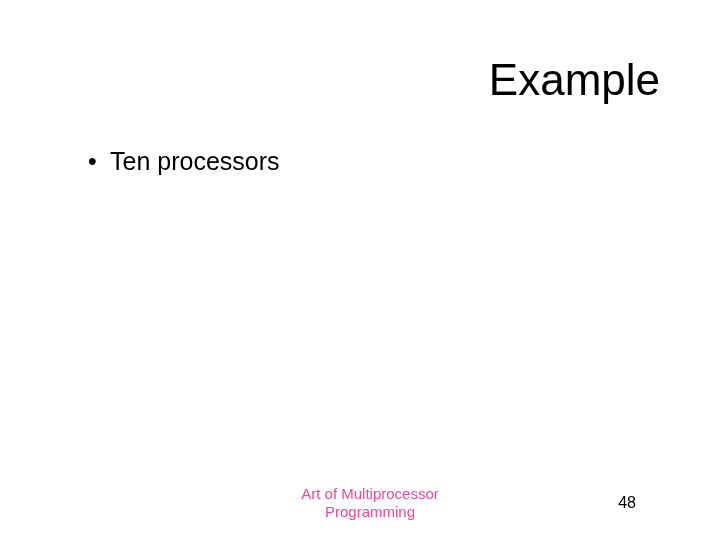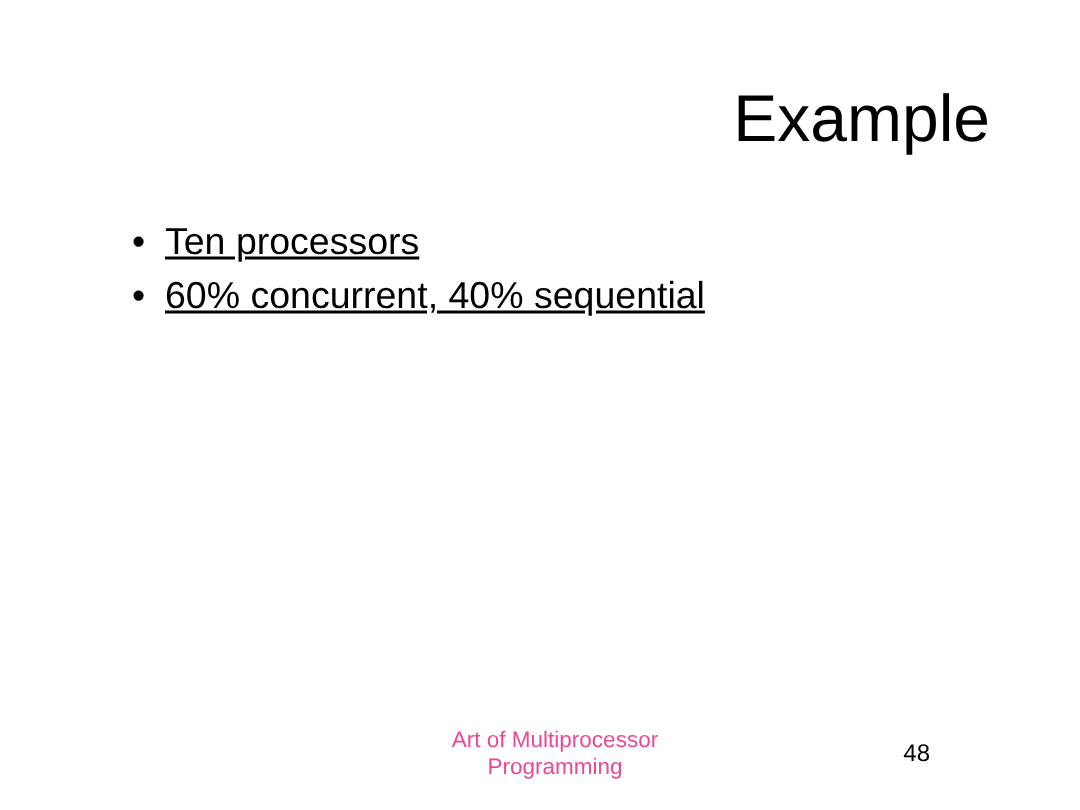--- a/index.html
+++ b/index.html
@@ -23,21 +23,20 @@
     .title {
       font-size: 44px;
       font-weight: normal;
       text-align: right;
       color: #000;
       margin-bottom: 38px;
     }
     .bullets {
       list-style: none;
       padding-left: 28px;
-      text-decoration: underline;
     }
     .bullets li {
       font-size: 25px;
       color: #000;
       line-height: 1.45;
       position: relative;
       padding-left: 22px;
     }
     .bullets li::before {
       content: "•";
@@ -54,34 +53,33 @@
     }
     .footer-text {
       text-align: center;
       font-size: 15px;
       color: #ec4899;
       line-height: 1.25;
       margin-left: 20px;
     }
     .page-number {
       position: absolute;
-      right: 100px;
+      right: 84px;
       bottom: 28px;
       font-size: 16px;
       color: #000;
     }
   </style>
 </head>
 <body>
 
 <div class="slide">
   <h1 class="title">Example</h1>
   <ul class="bullets">
     <li>Ten processors</li>
-    <li>60% concurrent, 40% sequential</li>
   </ul>
 </div>
 
 <div class="footer">
   <div class="footer-text">
     <span>Art of Multiprocessor</span><br>
     <span>Programming</span>
   </div>
 </div>
 

